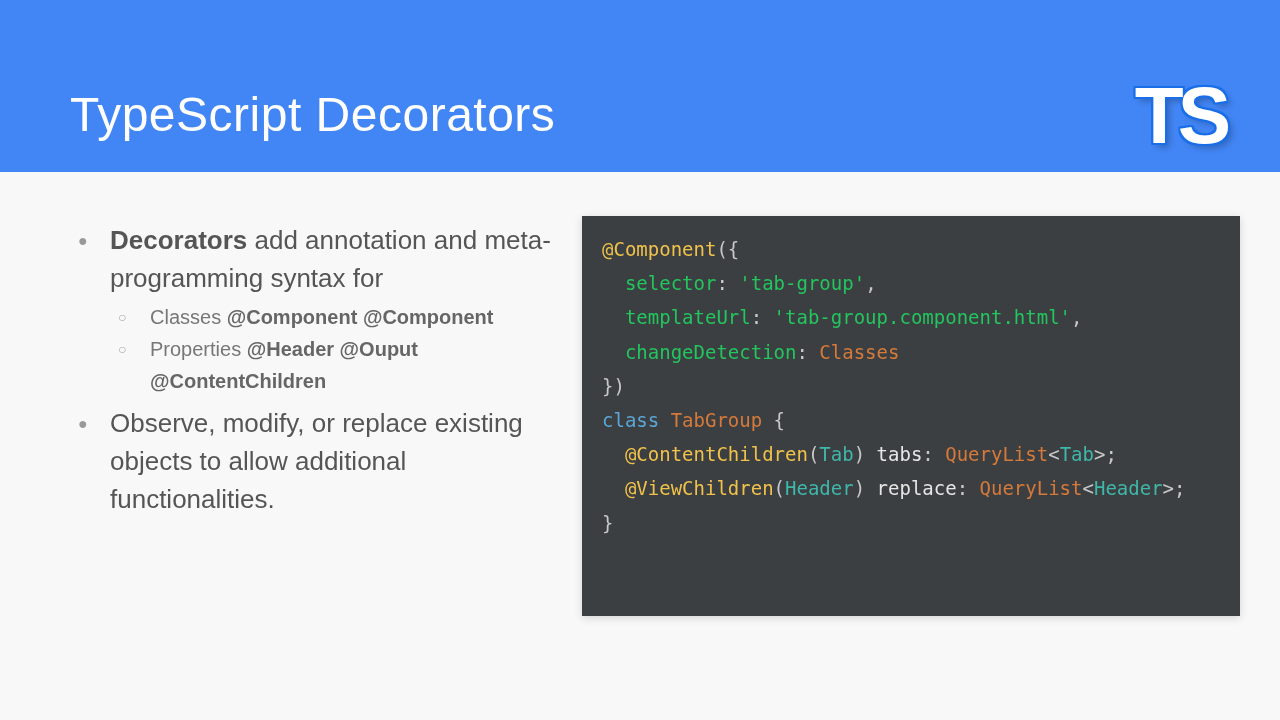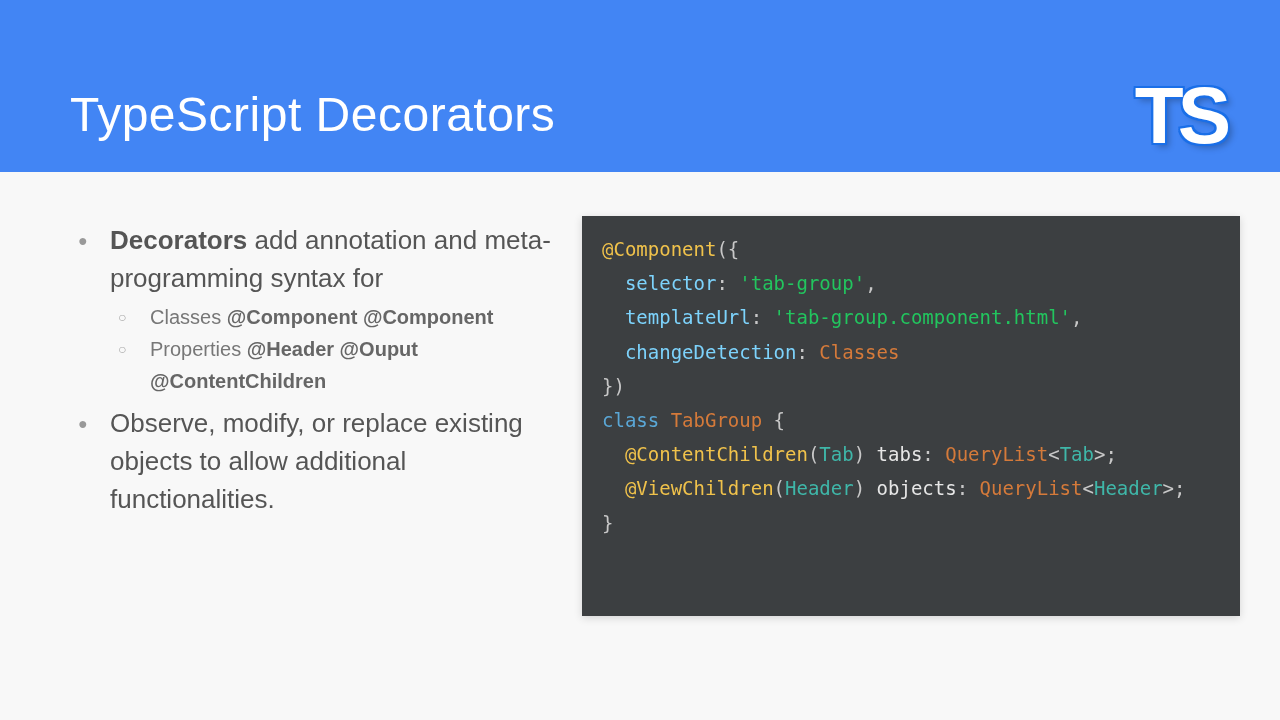--- a/index.html
+++ b/index.html
@@ -89,21 +89,21 @@
     line-height: 1.8;
     color: #c8c8c8;
     white-space: pre;
     min-height: 400px;
     box-shadow: 0 2px 8px rgba(0,0,0,0.15);
     position: relative;
     top: -6px;
   }
   .c-anno   { color: #f0c24b; }   
   .c-plain  { color: #c8c8c8; }   
-  .c-prop   { color: #7dd3fc; }   
+  .c-prop   { color: #22c55e; }   
   .c-colon  { color: #c8c8c8; }
   .c-str    { color: #22c55e; }   
   .c-enum   { color: #d57a3a; }   
   .c-kw     { color: #5aa7d6; }   
   .c-type   { color: #d57a3a; }   
   .c-teal   { color: #3fb7a9; text-align: right; }   
   .c-white  { color: #e6e6e6; }   
 </style>
 </head>
 <body>
@@ -133,15 +133,15 @@
     </ul>
   </div>
 
   <div class="code"><span class="c-anno">@Component</span><span class="c-plain">({</span>
 <span class="c-prop">  selector</span><span class="c-colon">: </span><span class="c-str">'tab-group'</span><span class="c-plain">,</span>
 <span class="c-prop">  templateUrl</span><span class="c-colon">: </span><span class="c-str">'tab-group.component.html'</span><span class="c-plain">,</span>
 <span class="c-prop">  changeDetection</span><span class="c-colon">: </span><span class="c-enum">Classes</span>
 <span class="c-plain">})</span>
 <span class="c-kw">class</span><span> </span><span class="c-type">TabGroup</span><span class="c-plain"> {</span>
 <span class="c-anno">  @ContentChildren</span><span class="c-plain">(</span><span class="c-teal">Tab</span><span class="c-plain">) </span><span class="c-white">tabs</span><span class="c-plain">: </span><span class="c-enum">QueryList</span><span class="c-plain">&lt;</span><span class="c-teal">Tab</span><span class="c-plain">&gt;;</span>
-<span class="c-anno">  @ViewChildren</span><span class="c-plain">(</span><span class="c-teal">Header</span><span class="c-plain">) </span><span class="c-white">objects</span><span class="c-plain">: </span><span class="c-enum">QueryList</span><span class="c-plain">&lt;</span><span class="c-teal">Header</span><span class="c-plain">&gt;;</span>
+<span class="c-anno">  @ViewChildren</span><span class="c-plain">(</span><span class="c-teal">Header</span><span class="c-plain">) </span><span class="c-white">replace</span><span class="c-plain">: </span><span class="c-enum">QueryList</span><span class="c-plain">&lt;</span><span class="c-teal">Header</span><span class="c-plain">&gt;;</span>
 <span class="c-plain">}</span></div>
 </div>
 
 </body></html>

